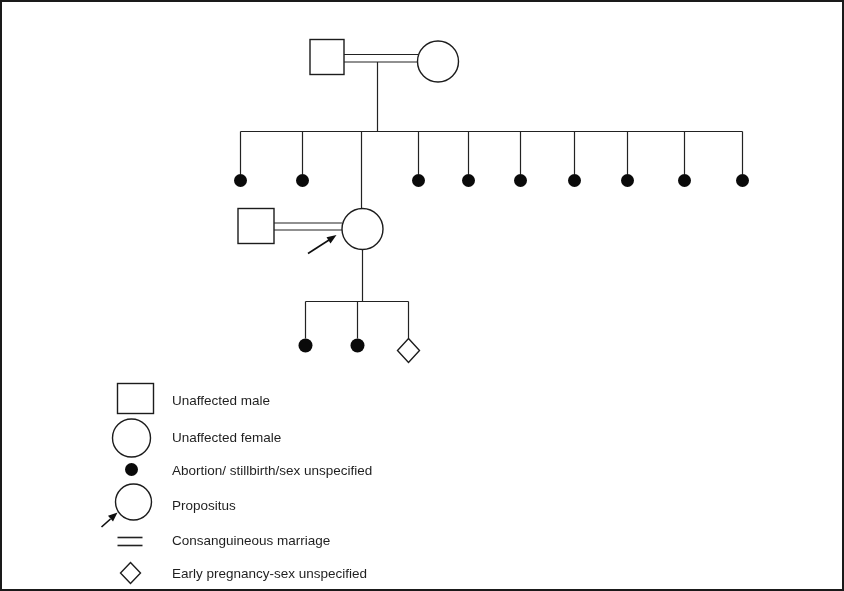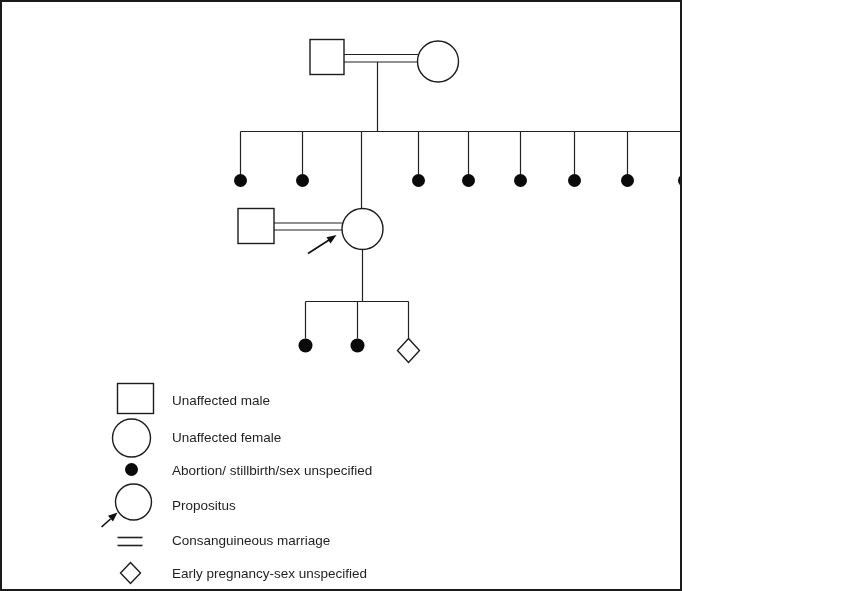--- a/index.html
+++ b/index.html
@@ -3,21 +3,21 @@
 <meta charset="utf-8">
 <style>
   html, body {
     margin: 0;
     padding: 0;
     background: #ffffff;
     font-family: "Liberation Sans", sans-serif;
   }
   .figure-frame {
     position: relative;
-    width: 682px;
+    width: 844px;
     height: 591px;
     box-sizing: border-box;
     border: 2px solid #1a1a1a;
     background: #ffffff;
     overflow: hidden;
   }
   svg { display: block; }
   .outline {
     fill: #ffffff;
     stroke: #1c1c1c;

